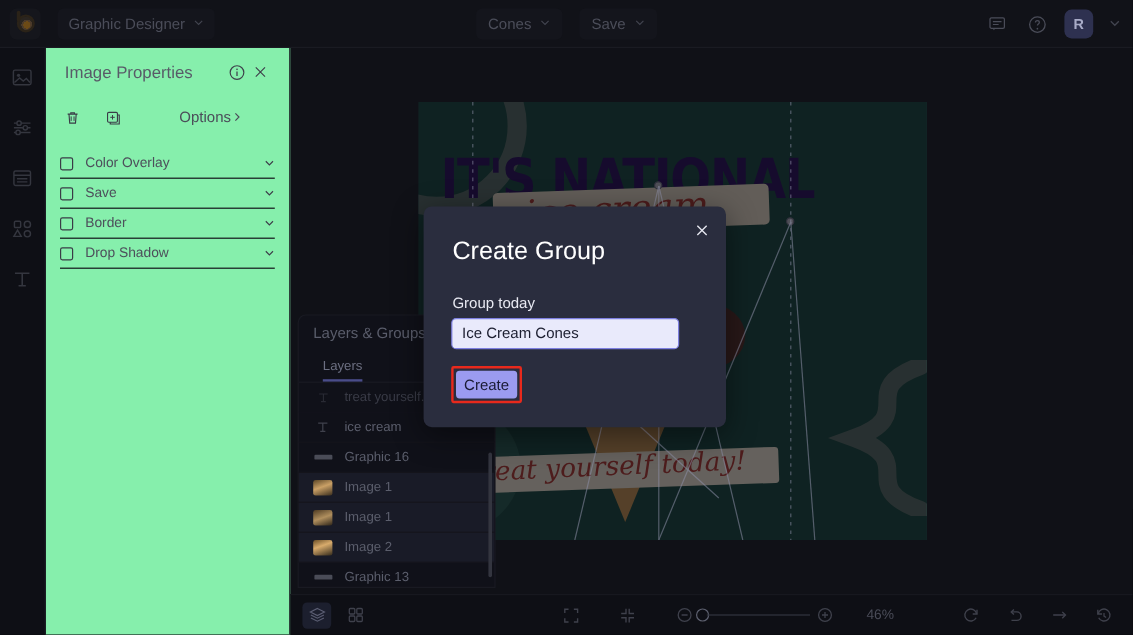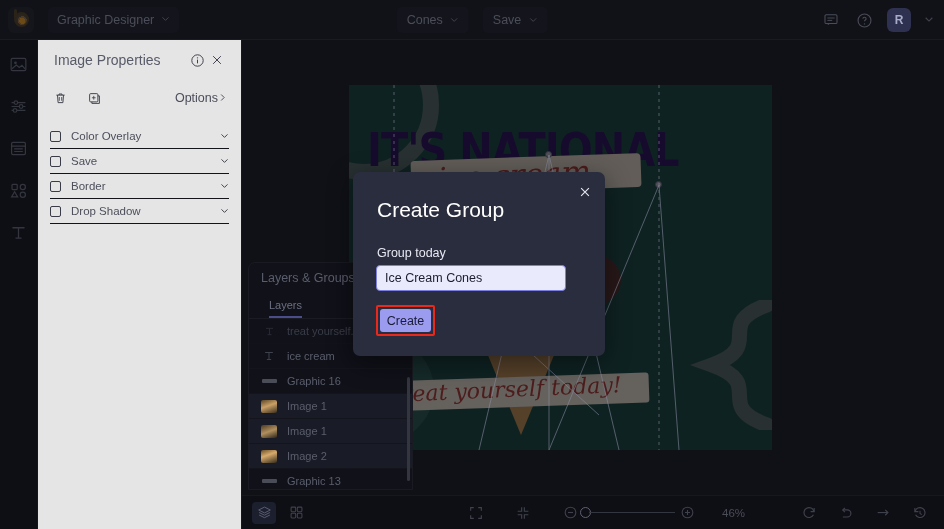--- a/index.html
+++ b/index.html
@@ -92,38 +92,38 @@
   .rail-item {
     width: 24px; height: 24px;
     display: flex; align-items: center; justify-content: center;
     color: #34363f;
   }
 
   
   .props {
     position: absolute; left: 38px; top: 40px;
     width: 204px; height: 489px;
-    background: #e5e5e5;
+    background: #86efac;
     border-right: 1px solid #17181f;
     z-index: 18;
   }
   .props-head {
     height: 40px; display: flex; align-items: center;
     padding: 0 14px 0 16px;
   }
   .props-title { color: #585b68; font-size: 14px; flex: 1; }
   .props-head .icon-btn { color: #3e404b; }
   .props-tools {
     height: 36px; display: flex; align-items: center;
     padding: 0 12px; gap: 14px;
   }
   .props-tools .tool { width: 20px; height: 20px; color: #3a3c47;
     display:flex; align-items:center; justify-content:center; }
   .options-row {
-    flex: 1; display: flex; align-items: center; justify-content: flex-end;
+    flex: 1; display: flex; align-items: center; justify-content: center;
     color: #4b4d59; font-size: 12.5px; padding-left: 6px; padding-right: 2px;
   }
   .prop-list { margin-top: 8px; padding: 0 12px; }
   .prop-row {
     height: 25px; display: flex; align-items: center; gap: 10px;
     border-bottom: 1px solid #131419;
   }
   .cbx {
     width: 11px; height: 11px; border-radius: 2px;
     border: 1px solid #3a3c47; background: transparent;

